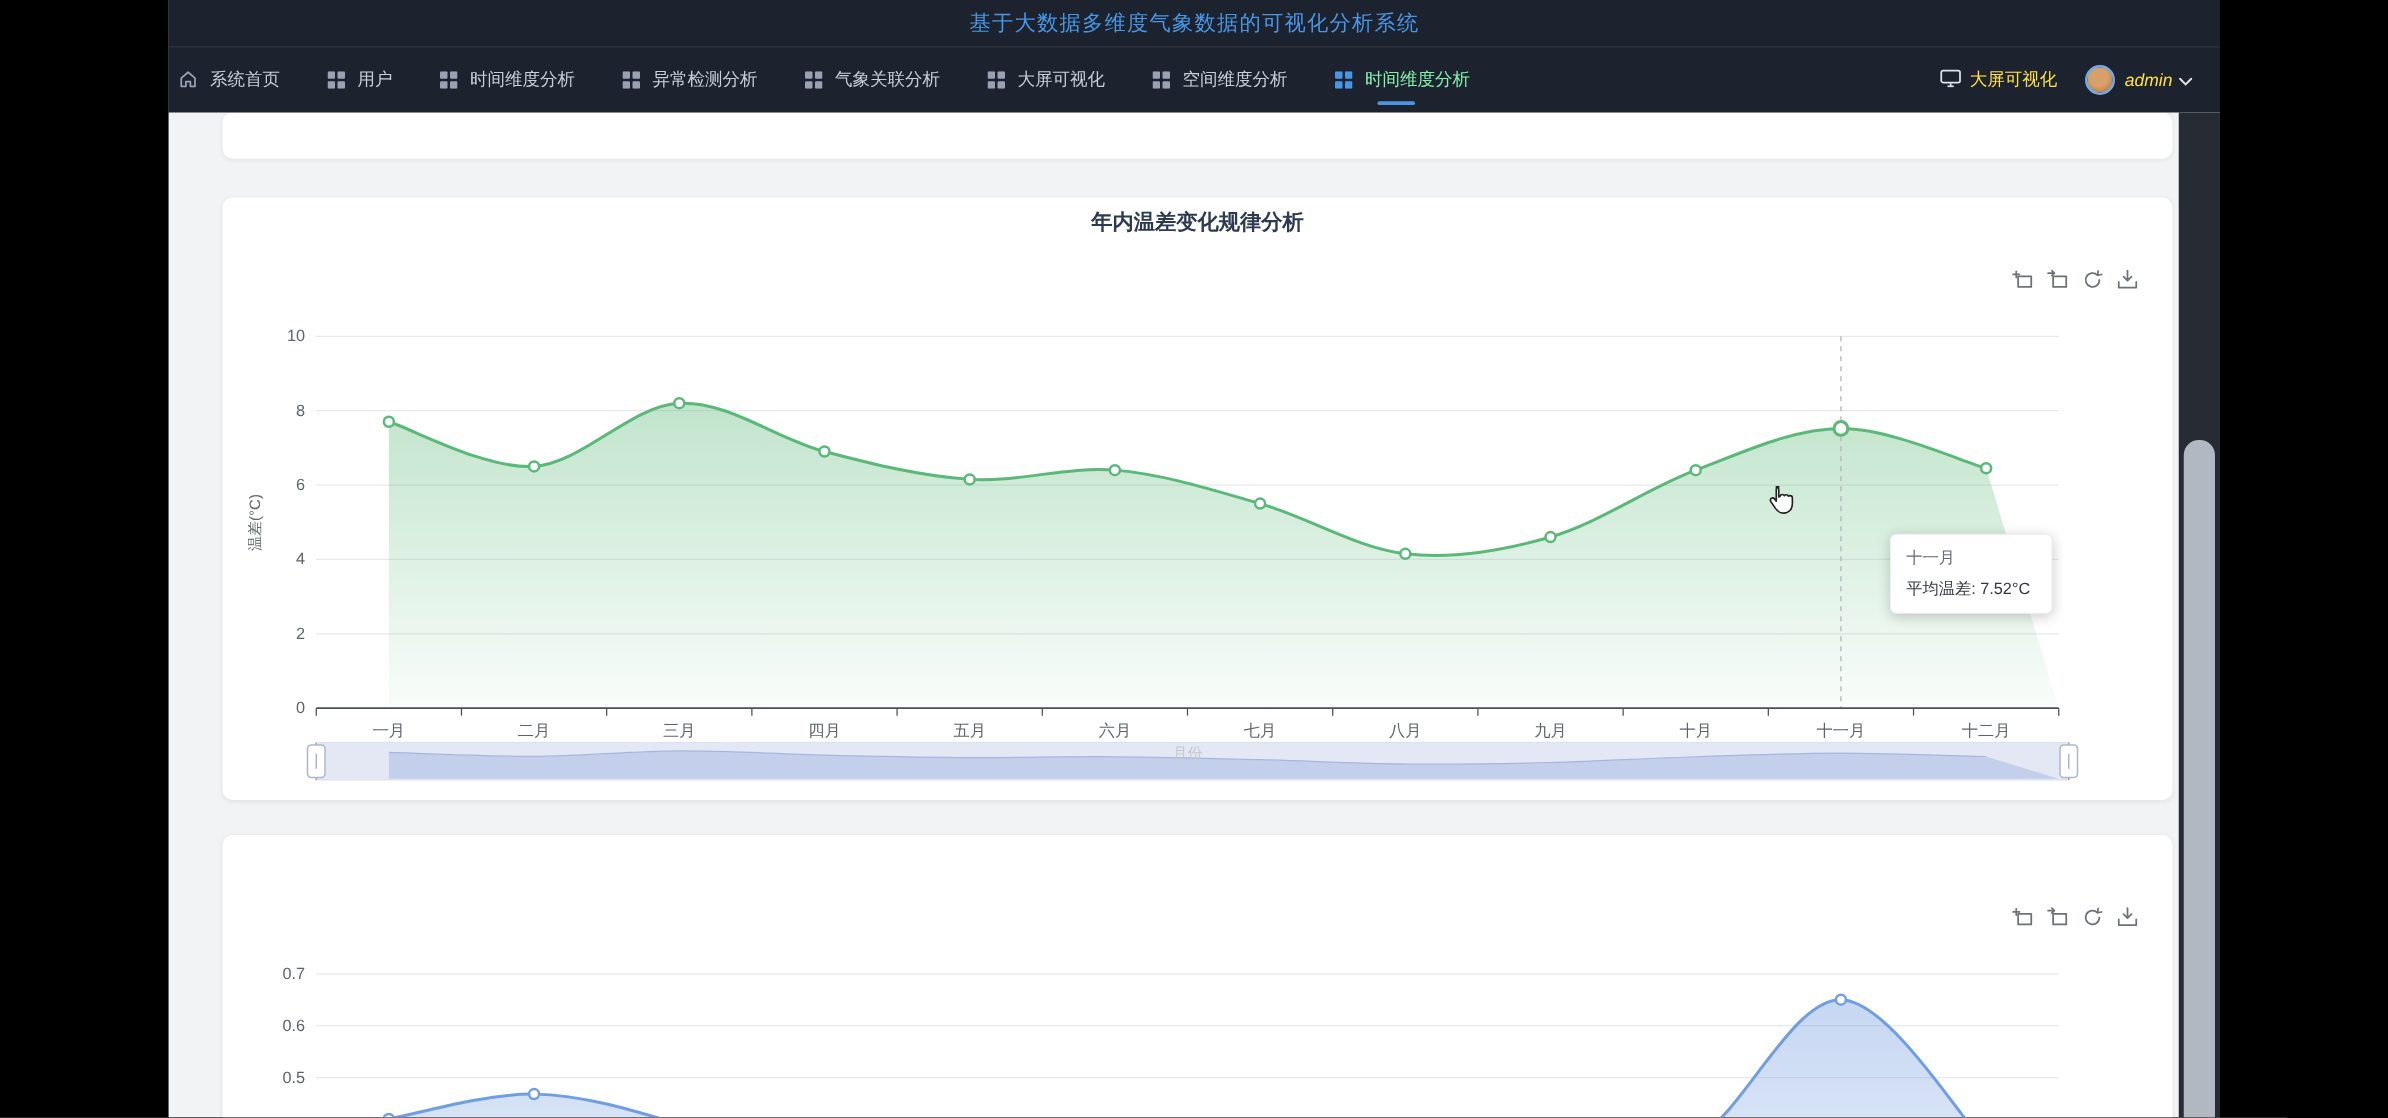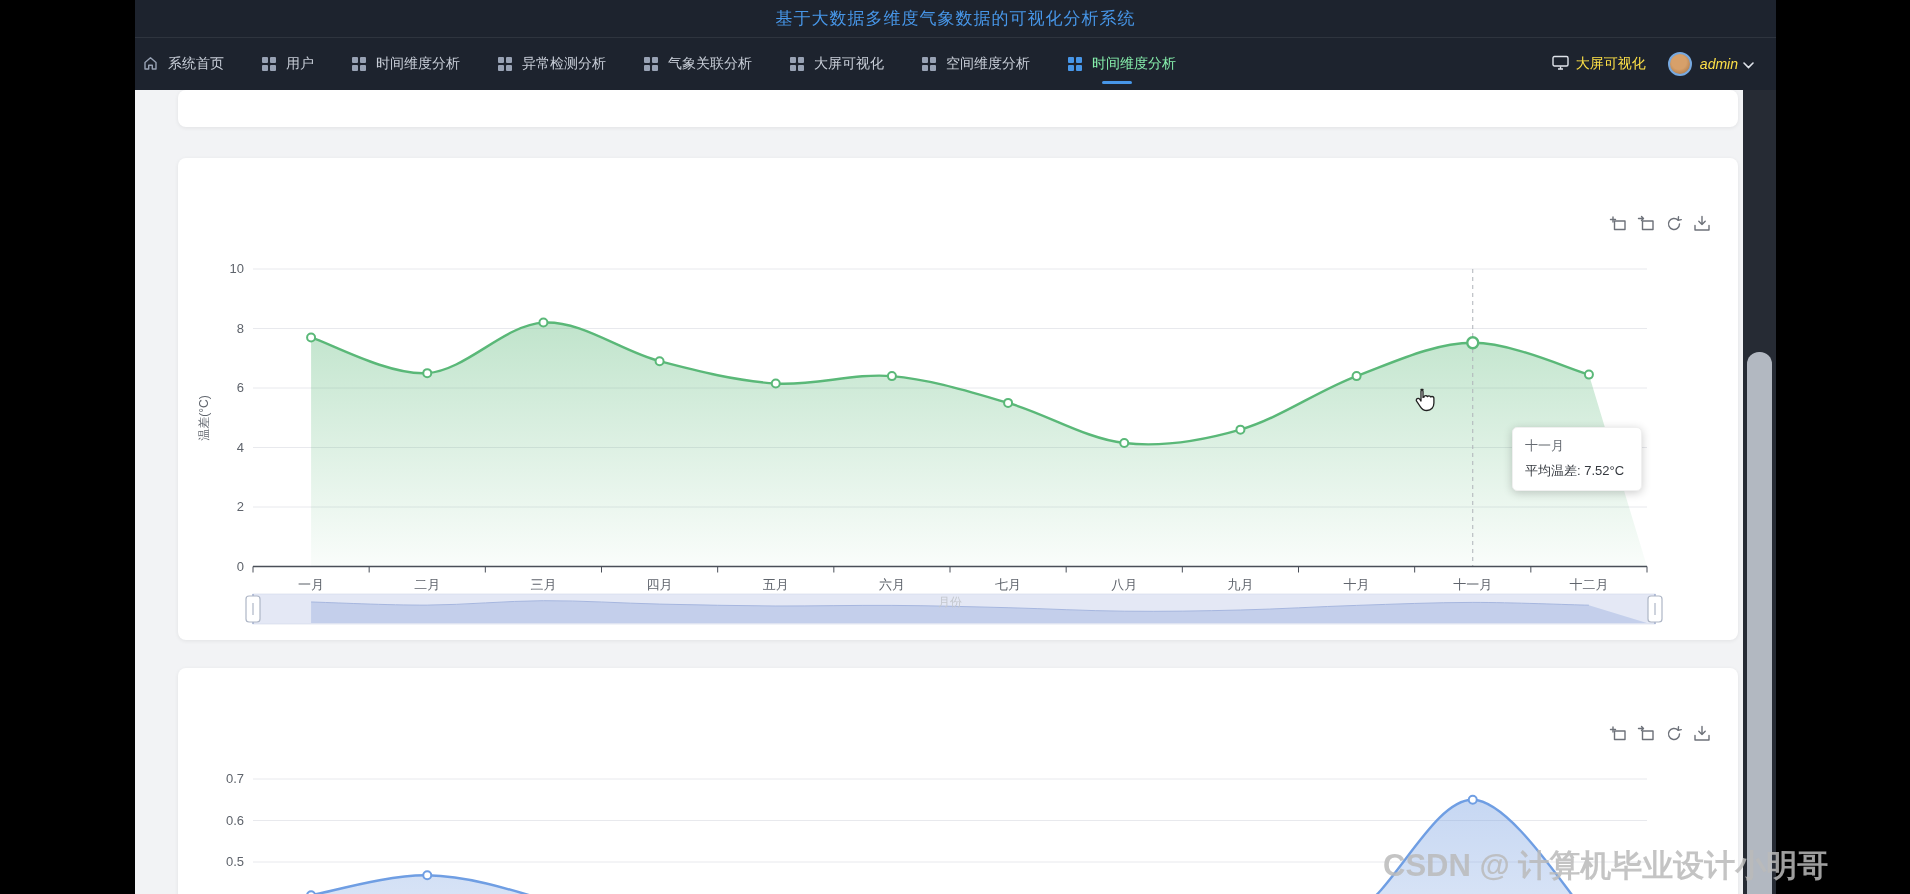--- a/index.html
+++ b/index.html
@@ -186,20 +186,21 @@
           </div>
         </div>
       </div>
     </div>
 
     <div class="page">
 
       <div class="card card-partial"></div>
 
       <div class="card card-1">
+        <div class="chart-title">年内温差变化规律分析</div>
         <div class="toolbox" id="toolbox1">
             <span class="tb"><svg width="20" height="20" viewBox="0 0 20 20">
                 <path d="M2.5 5.5 h5 M5 3 v5"></path>
                 <rect x="6.5" y="7" width="10.5" height="8.5"></rect>
               </svg></span>
             <span class="tb"><svg width="20" height="20" viewBox="0 0 20 20">
                 <path d="M2.5 4.5 h5 l-2-2 m2 2 l-2 2"></path>
                 <rect x="6.5" y="7" width="10.5" height="8.5"></rect>
               </svg></span>
             <span class="tb"><svg width="20" height="20" viewBox="0 0 20 20">
@@ -345,14 +346,13 @@
           </svg>
       </div>
 
     </div>
 
     <div class="scrollbar">
       <div class="scroll-thumb"></div>
     </div>
   </div>
 
-  <div class="wm-gray">CSDN @ 计算机毕业设计小明哥</div>
 </div>
 
 </body></html>

